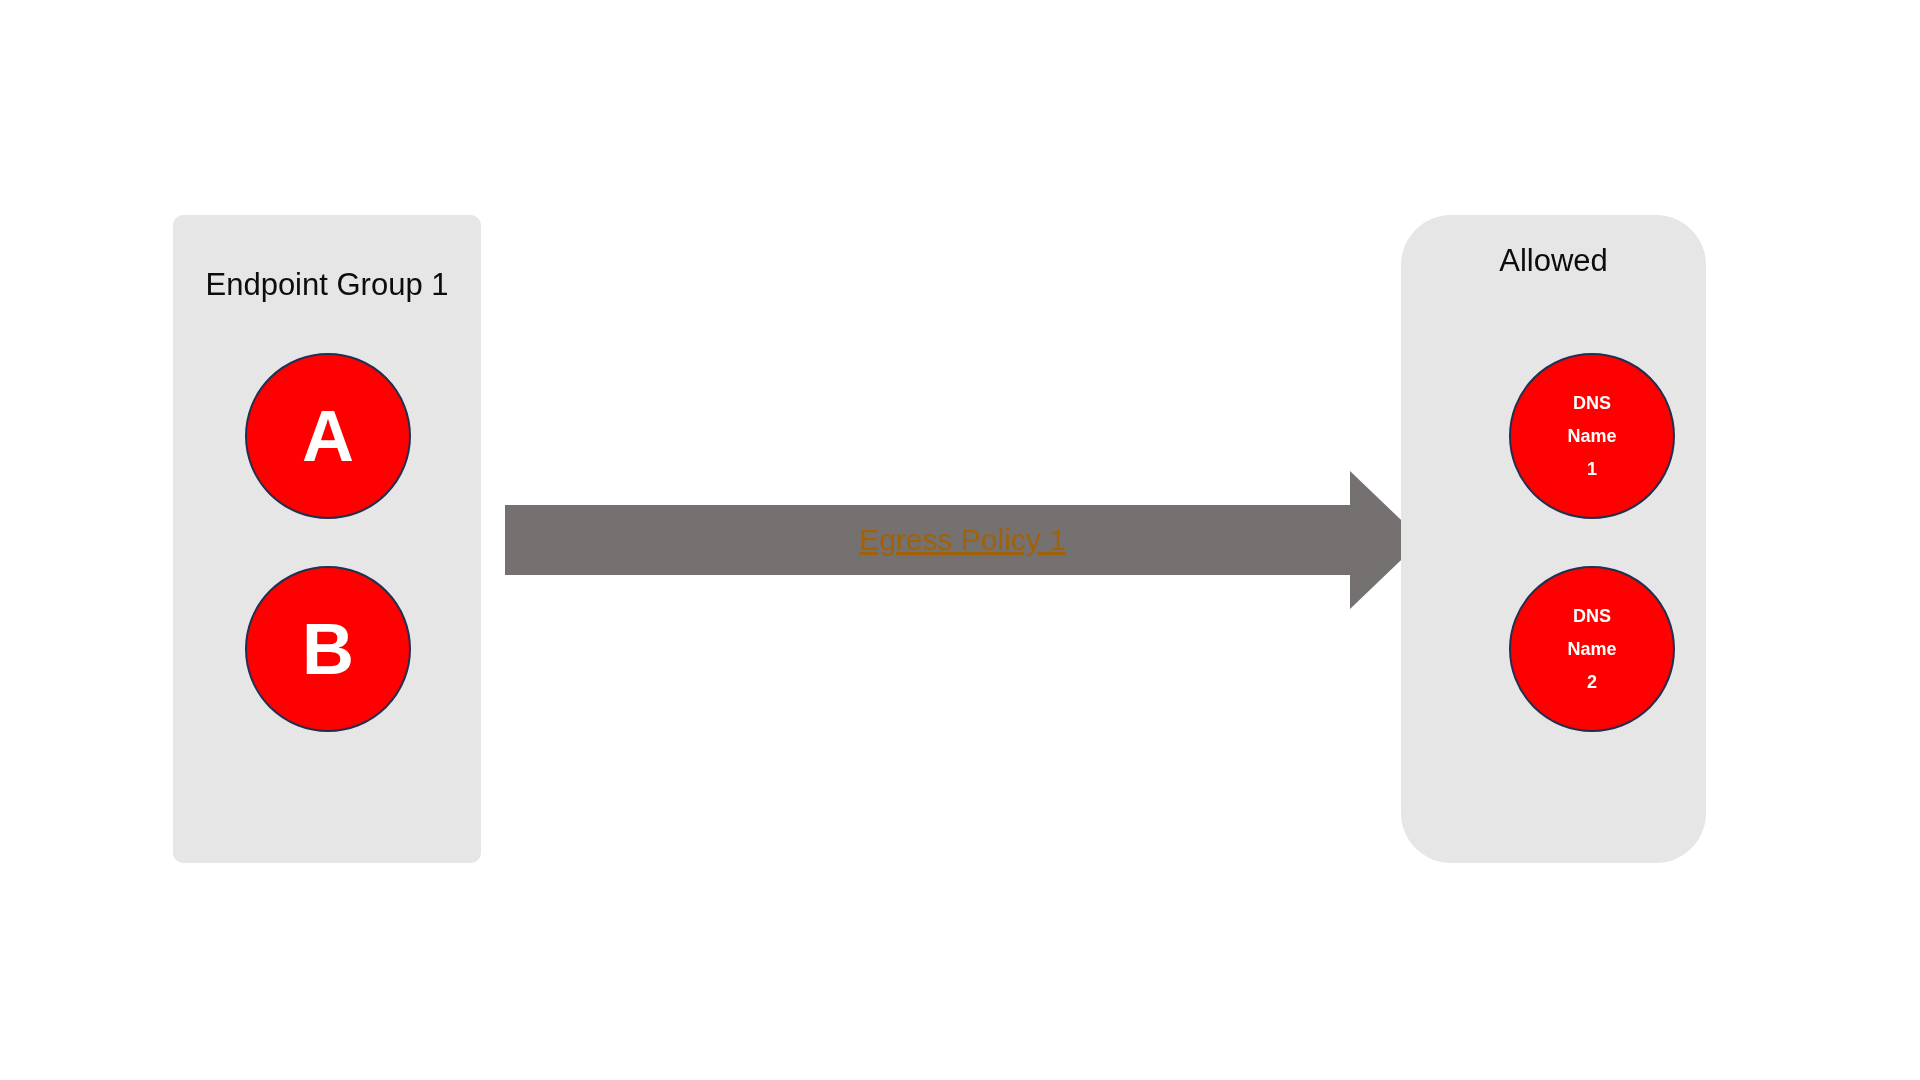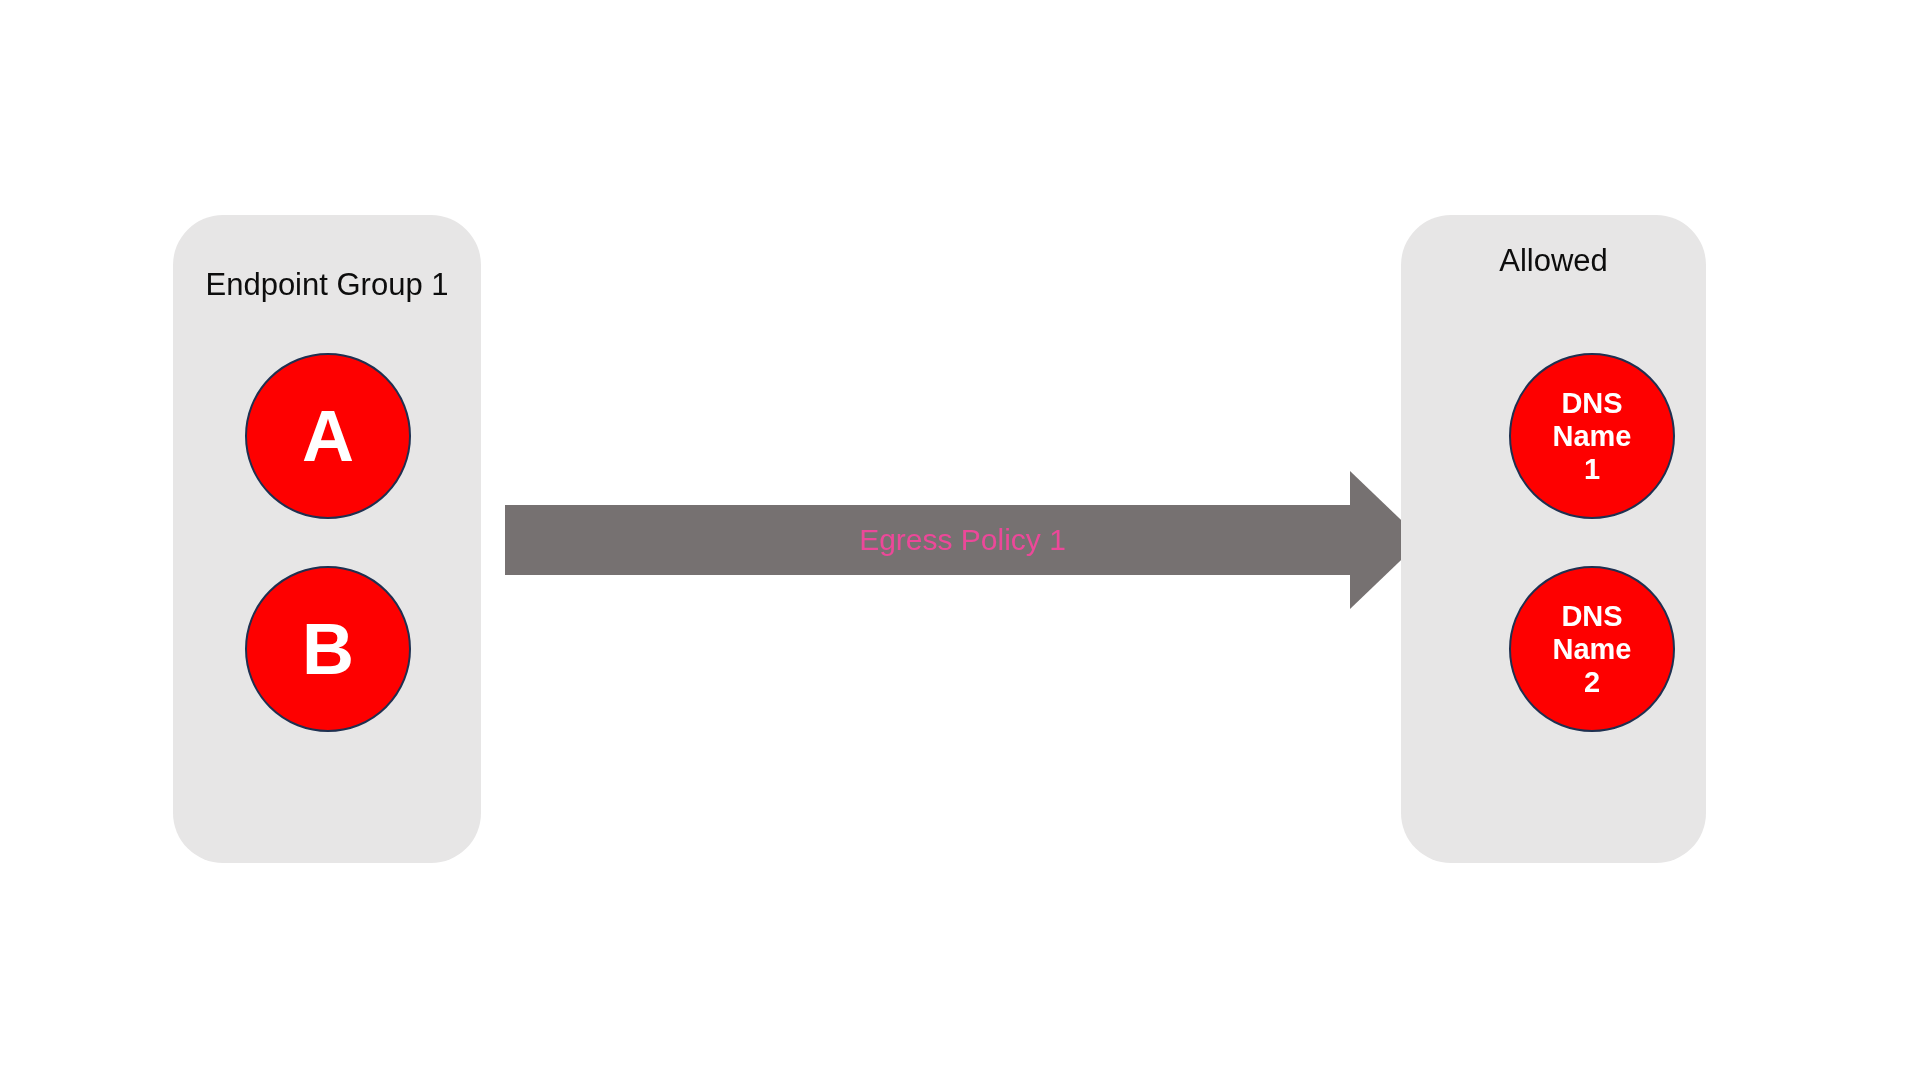--- a/index.html
+++ b/index.html
@@ -13,21 +13,21 @@
     width: 1920px;
     height: 1080px;
     background: var(--background, #ffffff);
     overflow: hidden;
   }
   .panel {
     position: absolute;
     background: var(--panel-bg, #e7e6e6);
     border-radius: 50px;
   }
-  .panel-endpoint { left: 173px; top: 215px; width: 308px; height: 648px; }
+  .panel-endpoint { left: 173px; top: 215px; width: 308px; height: 648px; border-radius: 10px; }
   .panel-dns      { left: 1401px; top: 215px; width: 305px; height: 648px; }
 
   .panel-title {
     text-align: center;
     font-size: 31px;
     line-height: 40px;
     color: var(--text, #0d0d0d);
   }
   .panel-endpoint .panel-title { padding-top: 50px; }
   .panel-dns .panel-title      { padding-top: 26px; }
@@ -41,21 +41,21 @@
     background: var(--node-fill, #fe0000);
     border: 2.5px solid var(--node-border, #1f3050);
     display: flex;
     align-items: center;
     justify-content: center;
     text-align: center;
     color: var(--node-text, #ffffff);
     font-weight: bold;
   }
   .node-letter { font-size: 72px; }
-  .node-small  { font-size: 29px; line-height: 33px; }
+  .node-small  { font-size: 18px; line-height: 33px; }
 
   .node-a    { left: 245px;  top: 353px; }
   .node-b    { left: 245px;  top: 566px; }
   .node-dns1 { left: 1509px; top: 353px; }
   .node-dns2 { left: 1509px; top: 566px; }
 
   .arrow-shaft {
     position: absolute;
     left: 505px;
     top: 505px;
@@ -75,22 +75,23 @@
   }
   .arrow-label {
     position: absolute;
     left: 505px;
     top: 505px;
     width: 915px;
     height: 70px;
     display: flex;
     align-items: center;
     justify-content: center;
-    color: #ec4899;
+    color: #a16207;
     font-size: 30px;
+    text-decoration: underline;
   }
   .service-label {
     position: absolute;
     left: 505px;
     top: 608px;
     width: 915px;
     text-align: center;
     font-size: 30px;
     color: var(--text, #0d0d0d);
   }

